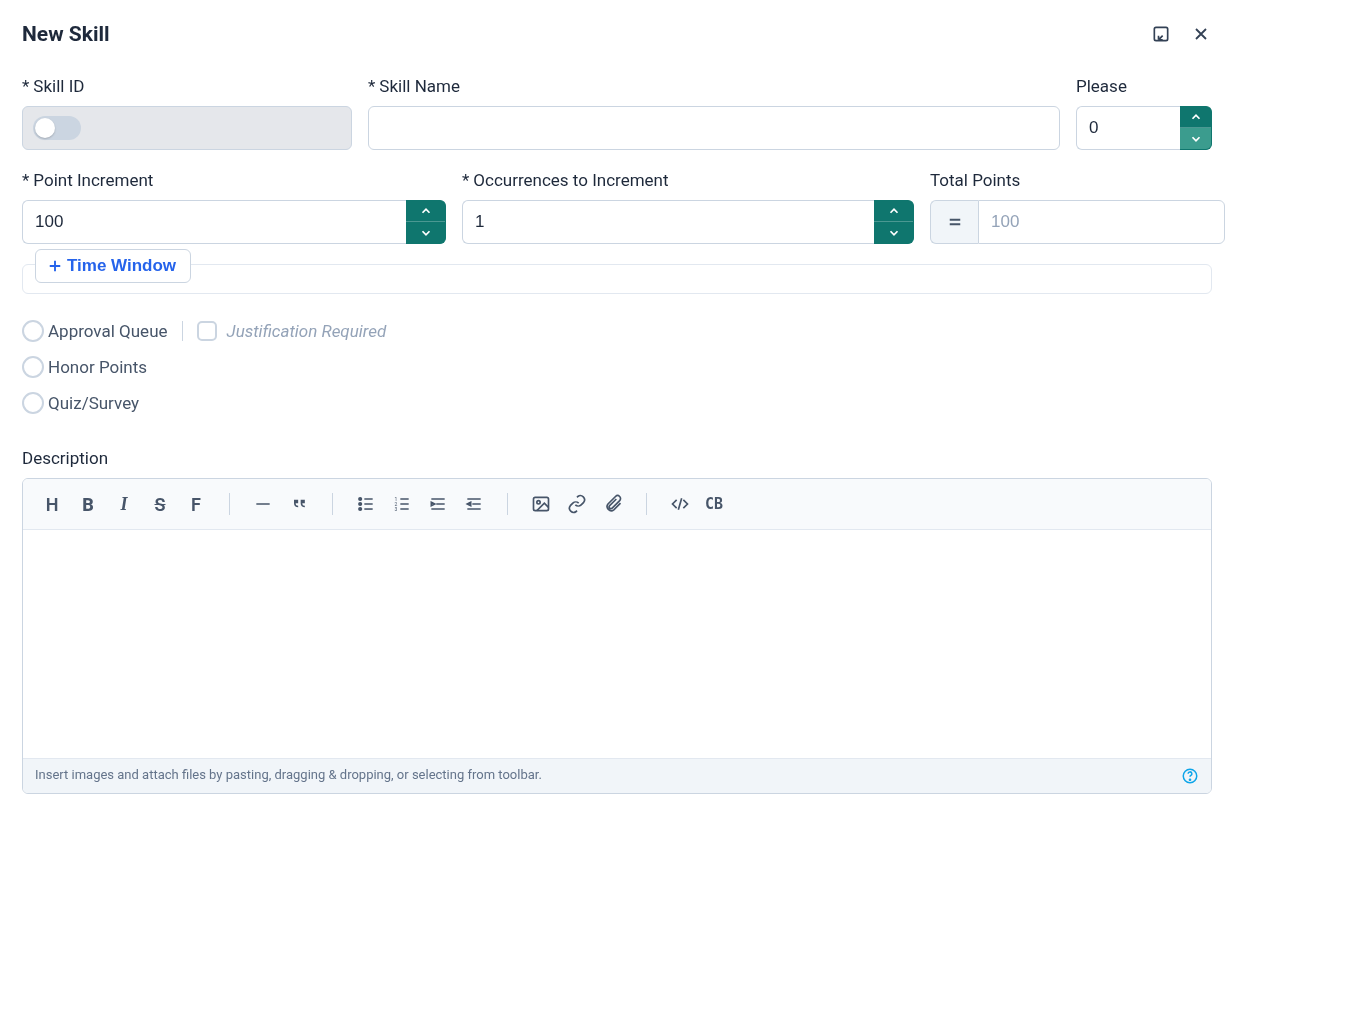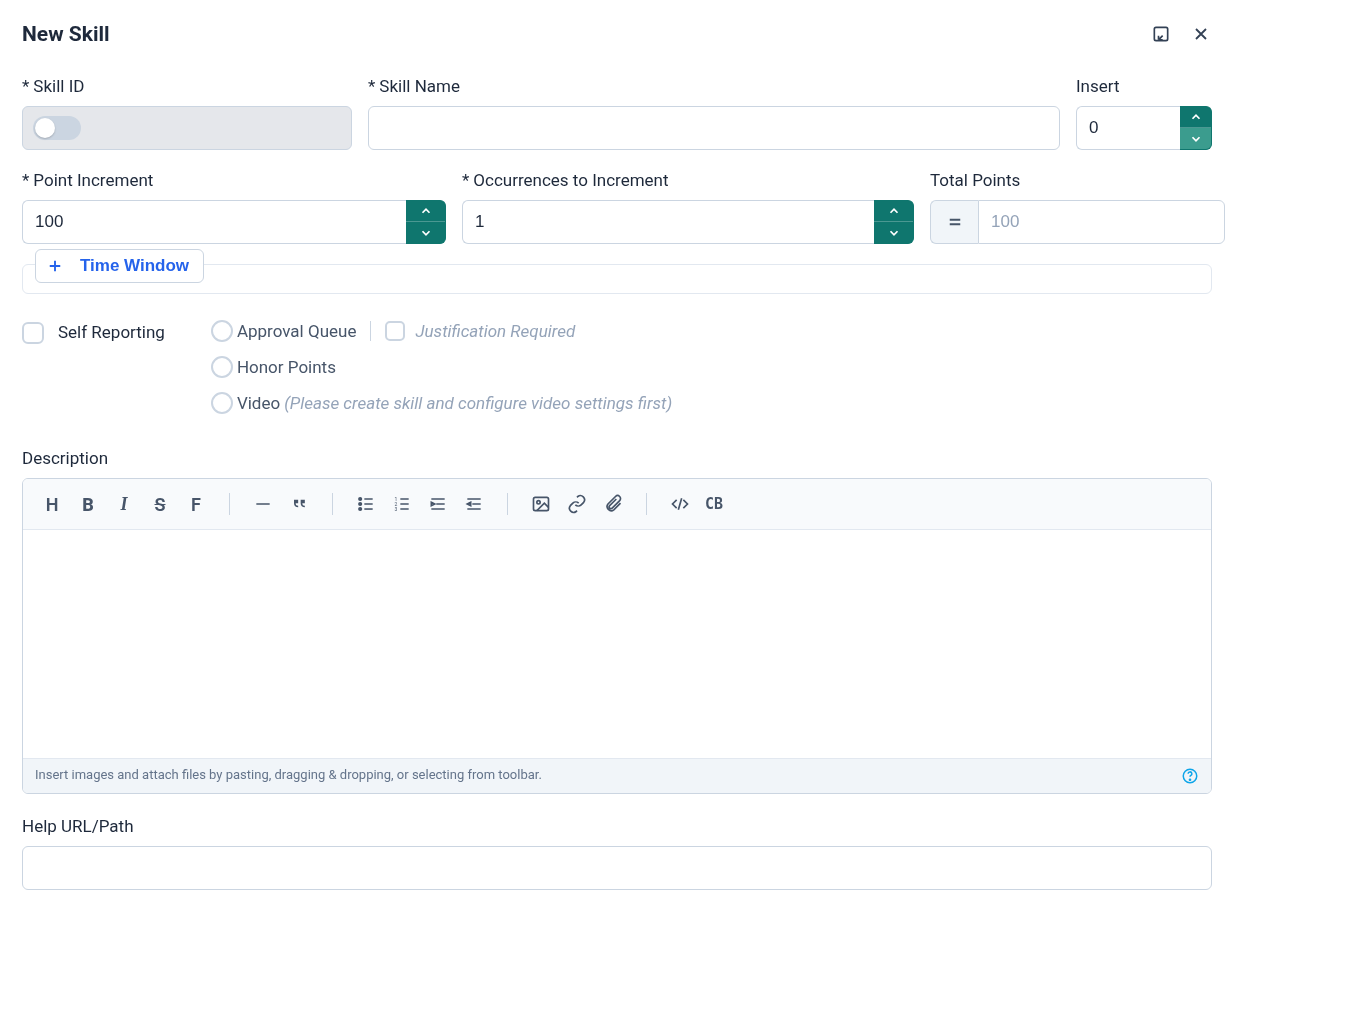--- a/index.html
+++ b/index.html
@@ -194,21 +194,21 @@
   .time-window-btn {
     position: absolute;
     top: -16px;
     left: 12px;
     background: #fff;
     border: 1px solid var(--border);
     border-radius: 6px;
     padding: 6px 14px 6px 10px;
     display: inline-flex;
     align-items: center;
-    gap: 16px;
+    gap: 3px;
     color: var(--accent);
     font-weight: 600;
     font-size: 17px;
     cursor: pointer;
   }
   .time-window-btn svg { width: 18px; height: 18px; stroke: var(--accent); }
 
   
   .sr-block {
     display: flex;
@@ -342,21 +342,21 @@
                 <div class="knob"></div>
               </div>
             <input type="text" disabled="" value="" style="">
           </div>
         </div>
         <div class="field" style="flex:0 0 692px;">
           <span class="label"><span class="req">*</span><span>Skill Name</span></span>
           <input type="text" class="text-input" value="" style="">
         </div>
         <div class="field" style="flex:1 1 0;">
-          <span class="label">Insert</span>
+          <span class="label">Please</span>
           <div class="spin-group">
             <input type="text" class="num-input" value="0" style="">
             <div class="spin-buttons muted">
               <button>
                 <svg viewBox="0 0 24 24" fill="none" stroke="currentColor" stroke-width="3">
                     <path d="M6 15 L12 9 L18 15"></path>
                   </svg>
               </button>
               <button>
                 <svg viewBox="0 0 24 24" fill="none" stroke="currentColor" stroke-width="3">
@@ -423,42 +423,37 @@
           <button class="time-window-btn">
             <svg viewBox="0 0 24 24" fill="none" stroke="currentColor" stroke-width="2.5">
                 <path d="M12 5 V19 M5 12 H19"></path>
               </svg>
             <span>Time Window</span>
           </button>
         </div>
       </div>
 
       <div class="sr-block">
-        <div class="sr-left">
-          <div class="checkbox"></div>
-          <span style="font-size:17px;">Self Reporting</span>
-        </div>
         <div class="sr-options">
           <div class="radio-row">
             <div class="radio"></div>
             <span>Approval Queue</span>
             <span class="divider-v"></span>
             <span class="jr-check">
               <div class="checkbox" style="width:20px;height:20px;border-radius:5px;"></div>
               <span class="label-italic">Justification Required</span>
             </span>
           </div>
           <div class="radio-row">
             <div class="radio"></div>
             <span>Honor Points</span>
           </div>
           <div class="radio-row">
             <div class="radio"></div>
-            <span>Video</span>
-            <span class="hint">(Please create skill and configure video settings first)</span>
+            <span>Quiz/Survey</span>
           </div>
         </div>
       </div>
 
       <div>
         <span class="desc-label">Description</span>
         <div class="editor">
           <div class="toolbar">
             <span class="tbtn">
                 <span class="glyph sans">H</span>
@@ -551,20 +546,16 @@
               <svg viewBox="0 0 24 24" fill="none" stroke="currentColor" stroke-width="2">
                   <circle cx="12" cy="12" r="9"></circle>
                   <path d="M9.5 9a2.5 2.5 0 1 1 3.5 2.3c-.8.4-1 .9-1 1.7"></path>
                   <circle cx="12" cy="17" r="0.8" fill="currentColor"></circle>
                 </svg>
             </span>
           </div>
         </div>
       </div>
 
-      <div class="help-section">
-        <span class="desc-label">Help URL/Path</span>
-        <input type="text" class="text-input" value="" style="">
-      </div>
 
     </div>
   </div>
 </div>
 
 </body></html>

